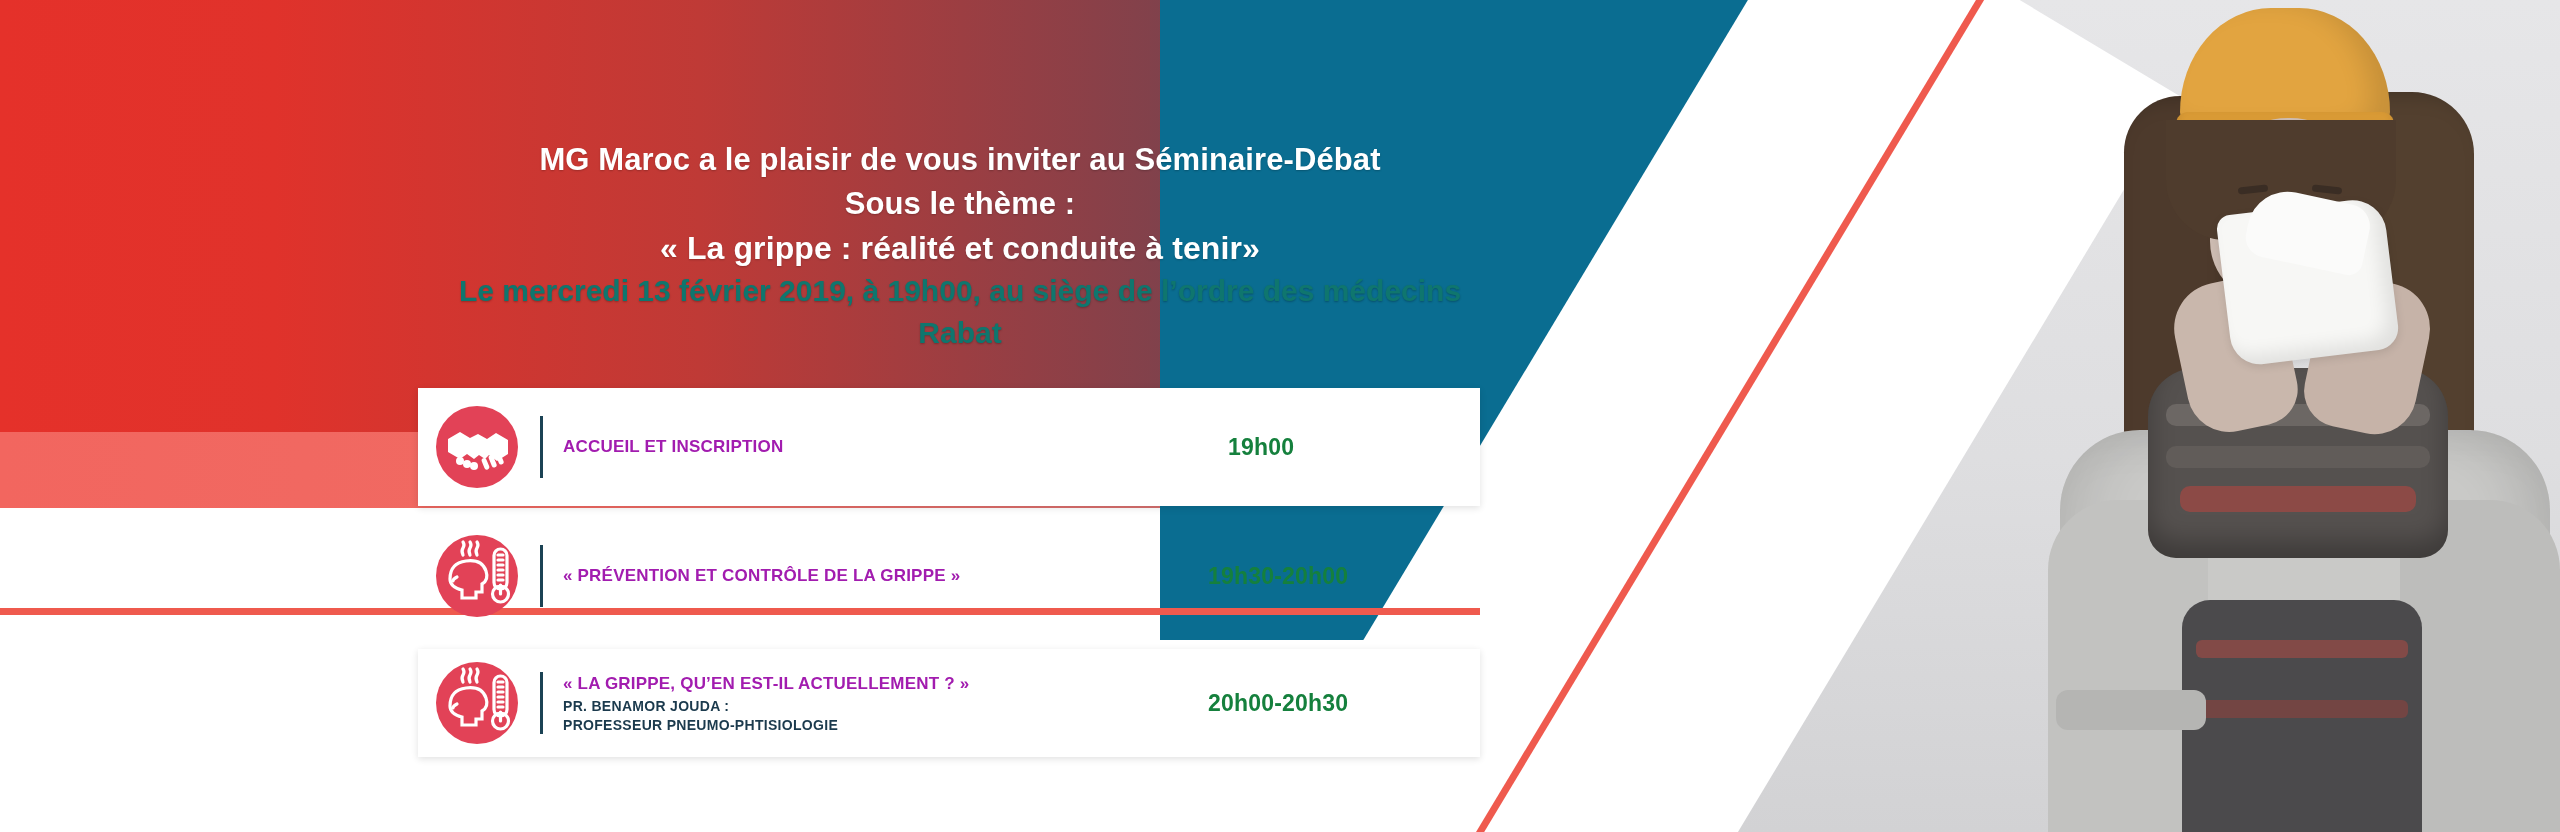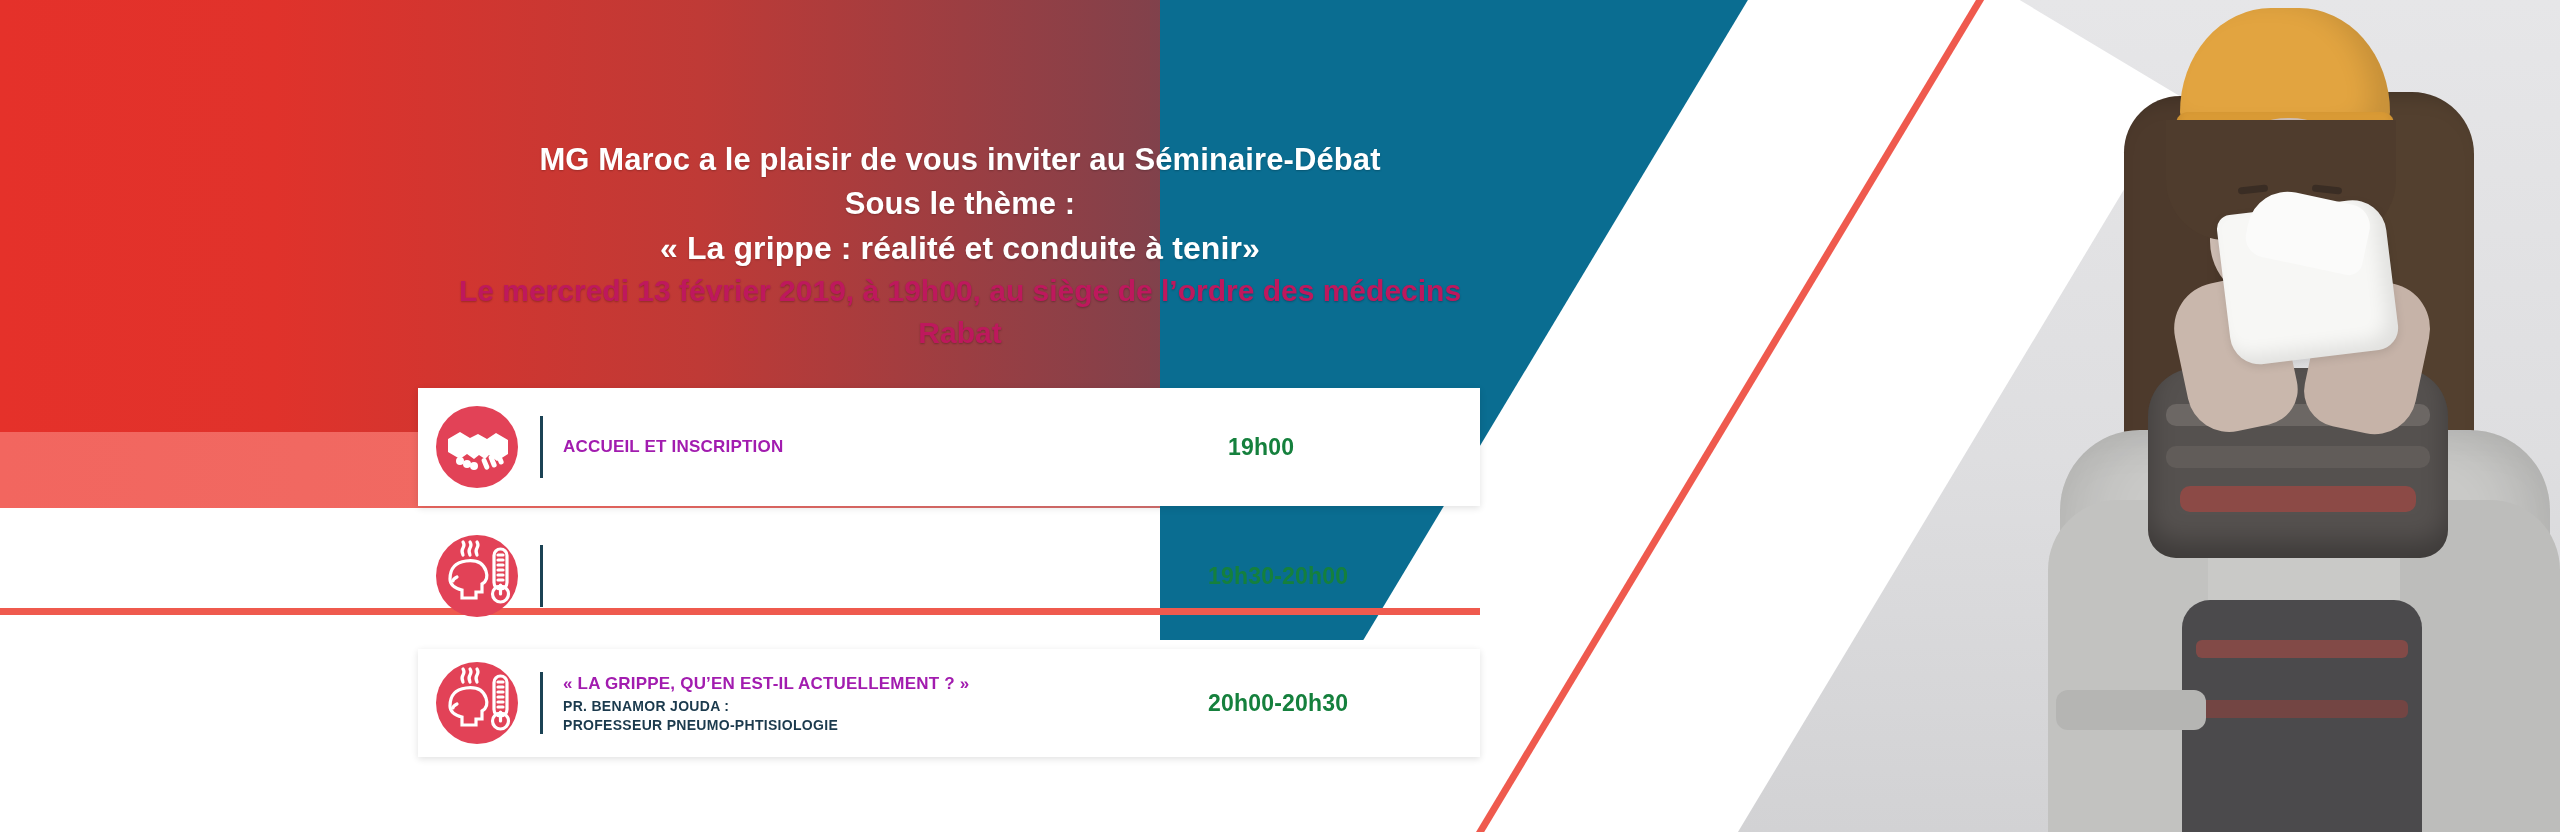--- a/index.html
+++ b/index.html
@@ -77,21 +77,21 @@
   .sweater{ left:302px; top:600px; width:240px; height:232px; background:#4b4a4c; border-radius:28px 28px 0 0; }
   .sw-pat{ left:316px; top:640px; width:212px; height:18px; background:#8c4a46; border-radius:6px; opacity:.85; }
   .sw-pat2{ left:316px; top:700px; width:212px; height:18px; background:#7d4441; border-radius:6px; opacity:.8; }
   .sleeve-cuff{ left:176px; top:690px; width:150px; height:40px; background:#b5b5b3; border-radius:12px; }
 
   
   .headline{ position:absolute; left:400px; top:138px; width:1120px; text-align:center; z-index:40; }
   .hl-line{ color:#ffffff; font-weight:bold; font-size:31px; line-height:44px;
     letter-spacing:.1px; text-shadow:0 1px 2px rgba(0,0,0,.22); }
   .hl-theme{ font-size:32px; }
-  .hl-date{ color:#be185d; font-weight:bold; font-size:30px; line-height:42px;
+  .hl-date{ color:#0f766e; font-weight:bold; font-size:30px; line-height:42px;
     text-shadow:0 1px 2px rgba(0,0,0,.25); }
 
   
   .cards{ position:absolute; left:418px; top:388px; width:1062px; z-index:50; }
   .card{ position:relative; background:#ffffff; display:flex; align-items:center;
     padding:0 18px; height:118px; box-shadow:0 2px 7px rgba(0,0,0,.12); }
   .card.c1{ height:118px; }
   .card.c2{ height:106px; margin-top:17px; box-shadow:none; background:transparent; }
   .card.c3{ height:108px; margin-top:20px; }
 
@@ -193,20 +193,21 @@
           <path d="M41 20 q-2 -4 0 -7 q2 -3 0 -6"></path>
           <rect x="58" y="14" width="13" height="40" rx="6.5"></rect>
           <circle cx="64.5" cy="59" r="8"></circle>
           <path d="M64.5 50 l0 9"></path>
           <path d="M62 20 l5 0 M62 25 l5 0 M62 30 l5 0 M62 35 l5 0 M62 40 l5 0 M62 45 l5 0"></path>
         </g>
           </svg>
       </div>
       <div class="divider"></div>
       <div class="txtcol">
+        <div class="ttl">« PRÉVENTION ET CONTRÔLE DE LA GRIPPE »</div>
       </div>
       <div class="time">19h30-20h00</div>
     </div>
 
     <div class="card c3">
       <div class="ico">
         <svg viewBox="0 0 82 82">
             <g fill="none" stroke="#ffffff" stroke-width="3.2" stroke-linecap="round">
           <path d="M14 44 q0 -16 16 -18 q16 -2 20 10 q3 9 -4 13 l0 8 -6 0 0 6 -14 0 0 -8 q-12 -3 -12 -11 z"></path>
           <path d="M21 42 q-4 2 -4 4"></path>

